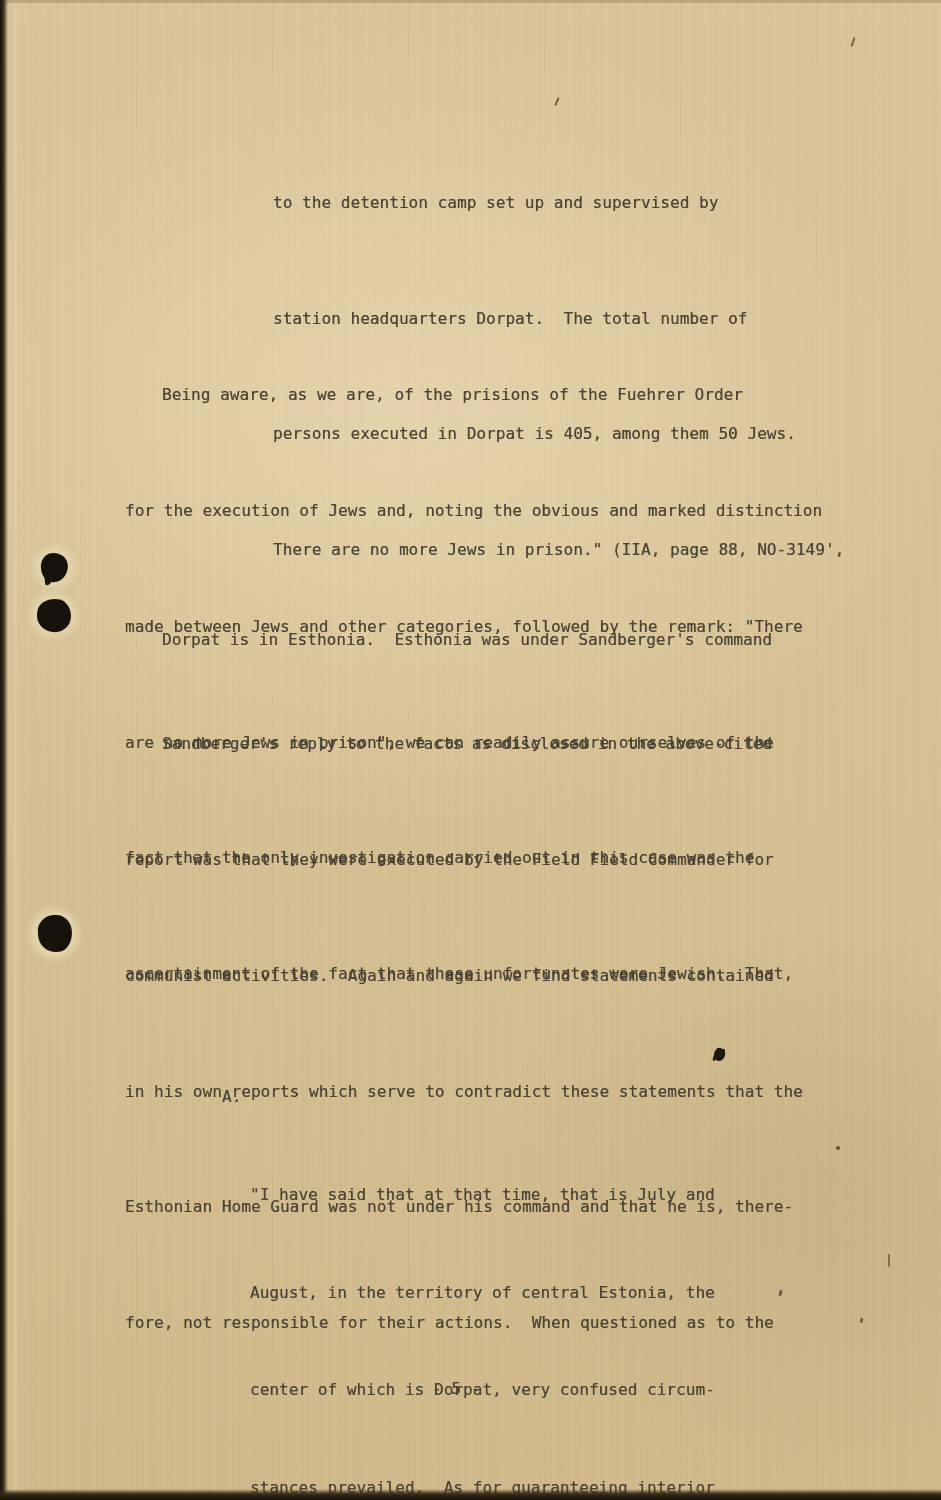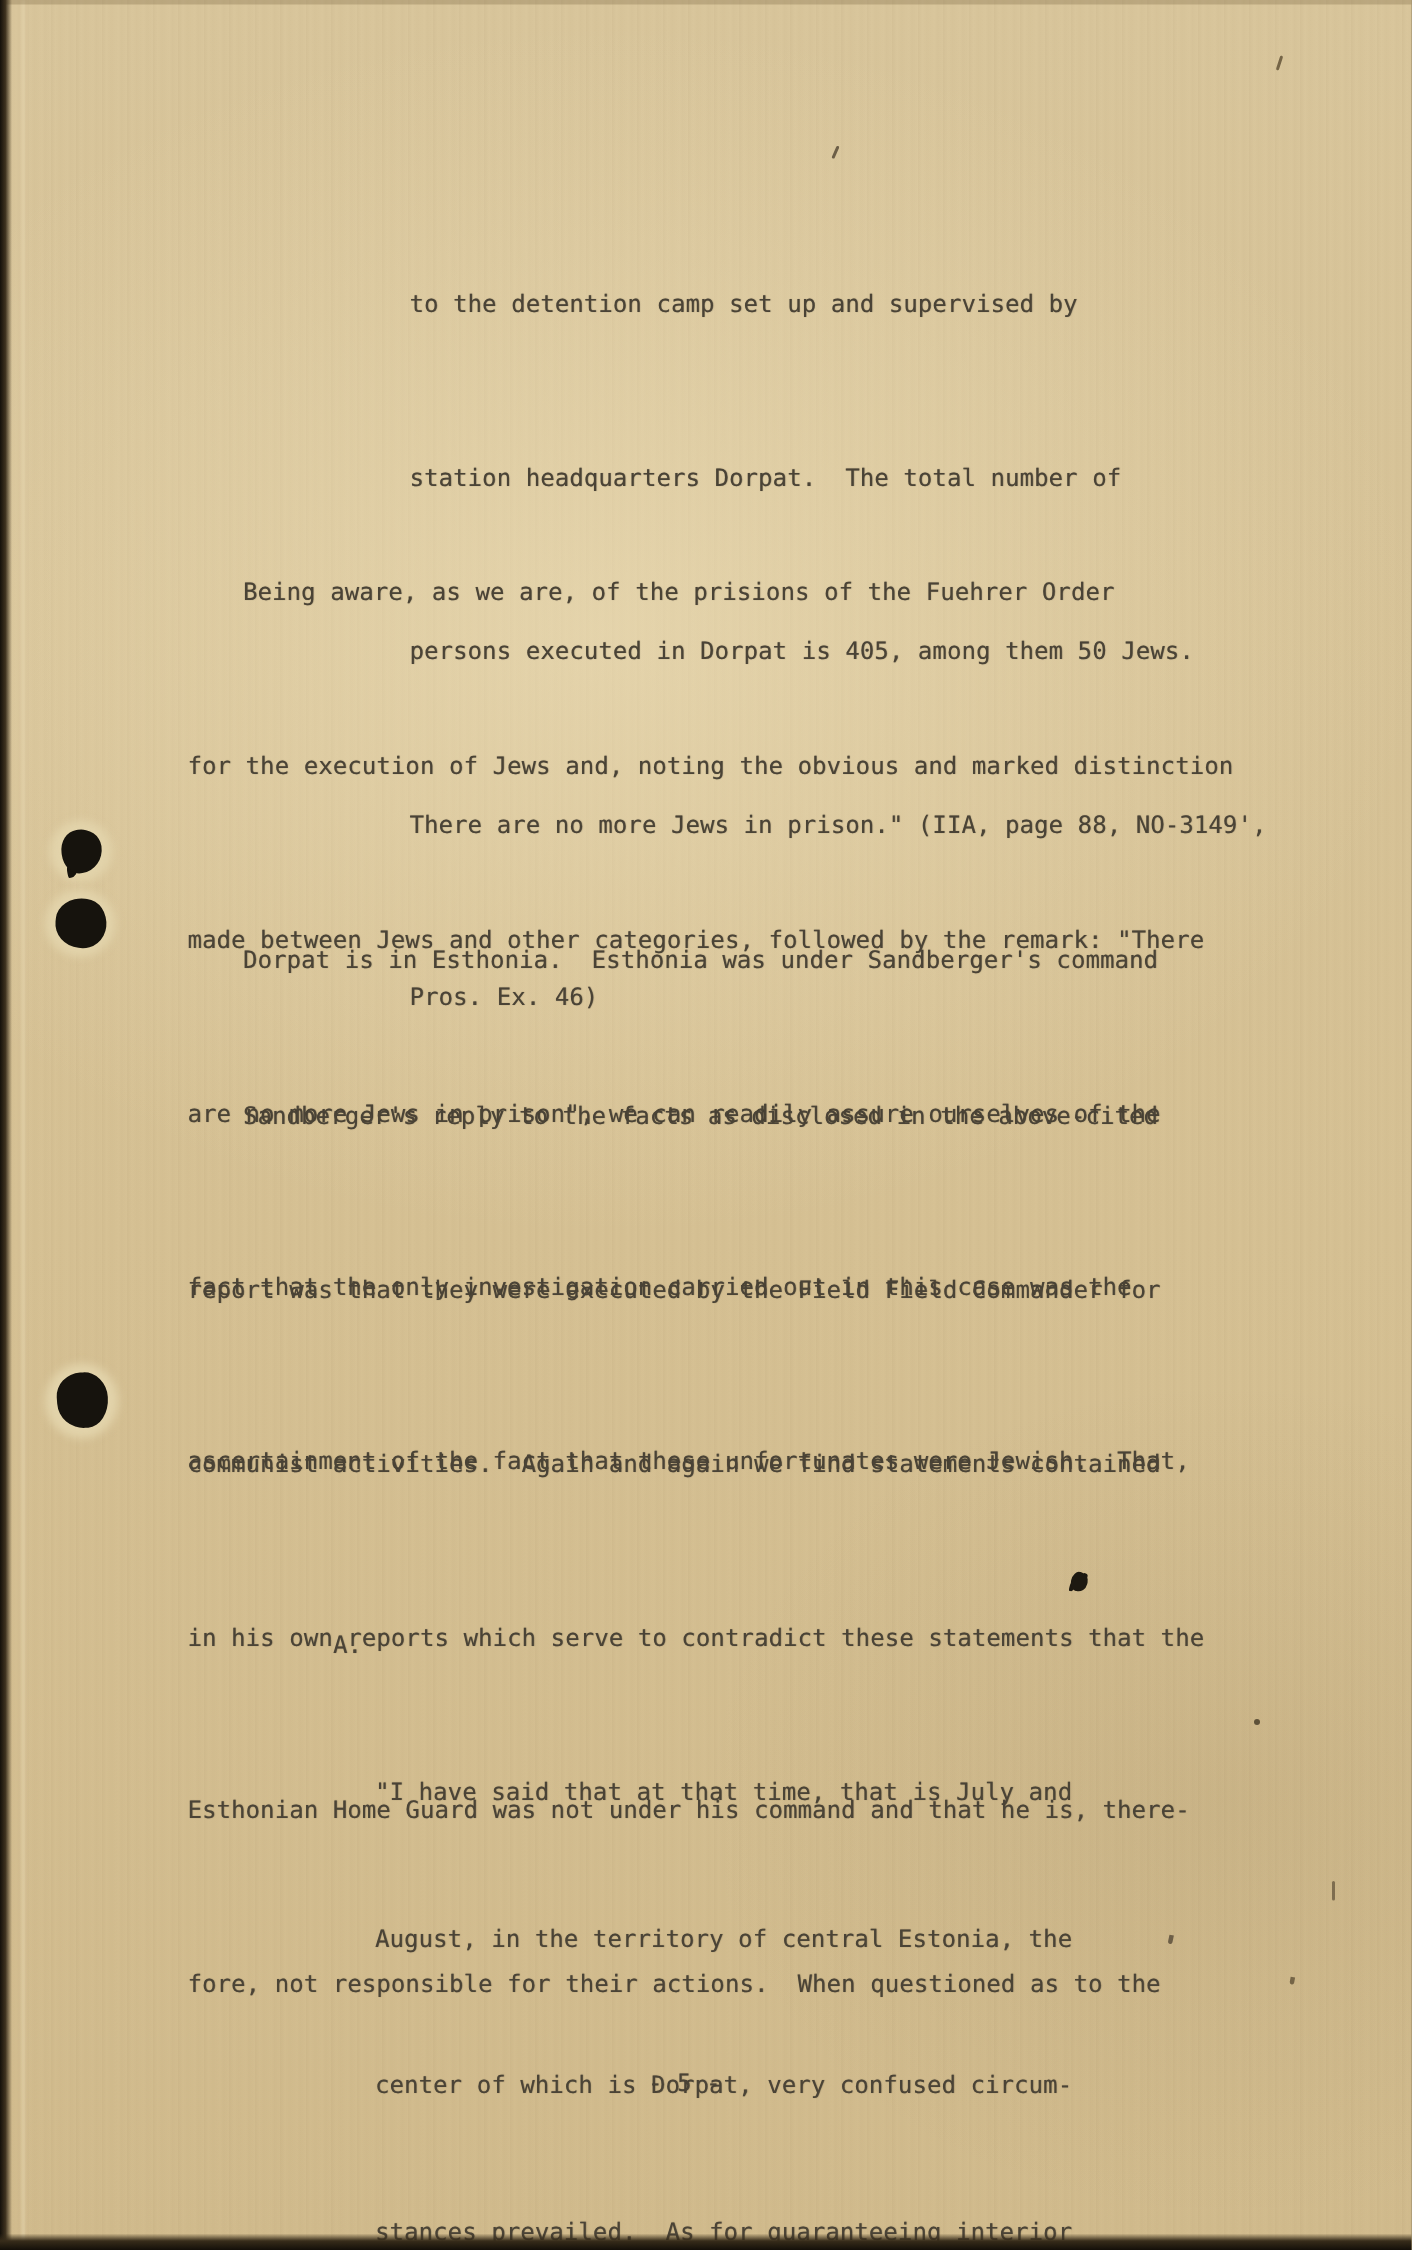--- a/index.html
+++ b/index.html
@@ -70,21 +70,20 @@
 
 <div class="page">
 
   <div class="crease"></div>
 
   <div class="txt q1">
     <div>to the detention camp set up and supervised by</div>
     <div>station headquarters Dorpat.  The total number of</div>
     <div>persons executed in Dorpat is 405, among them 50 Jews.</div>
     <div>There are no more Jews in prison." (IIA, page 88, NO-3149',</div>
-    <div>Pros. Ex. 46)</div>
   </div>
 
   <div class="txt p1">
     <div class="indent">Being aware, as we are, of the prisions of the Fuehrer Order</div>
     <div>for the execution of Jews and, noting the obvious and marked distinction</div>
     <div>made between Jews and other categories, followed by the remark: "There</div>
     <div>are no more Jews in prison", we can readily assure ourselves of the</div>
     <div>fact that the only investigation carried out in this case was the</div>
     <div>ascertainment of the fact that these unfortunates were Jewish.  That,</div>
   </div>

